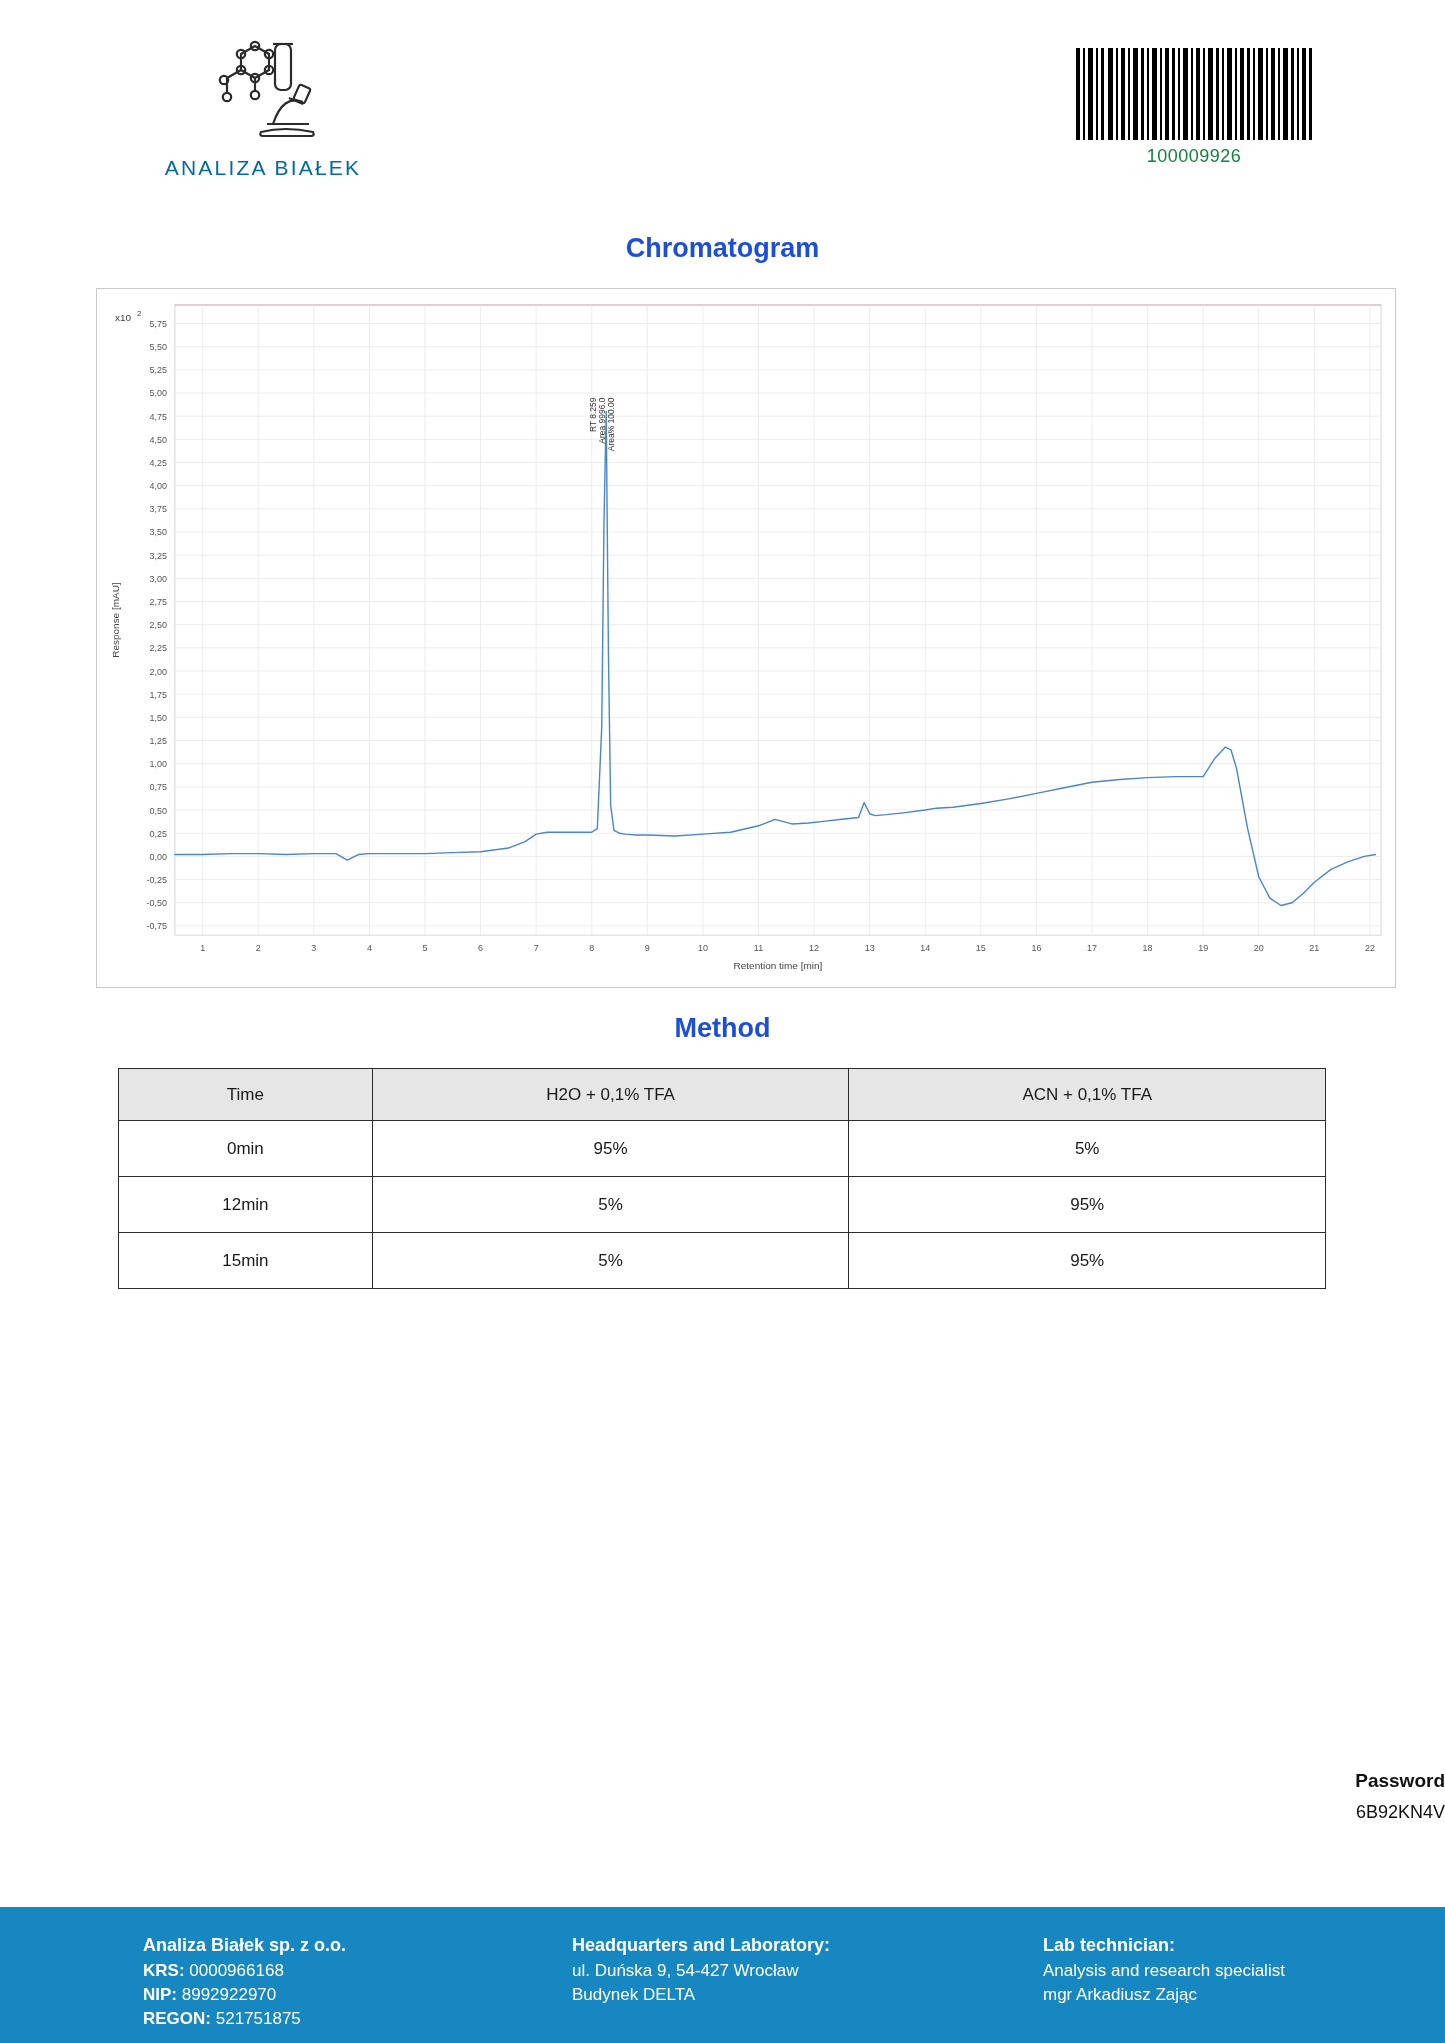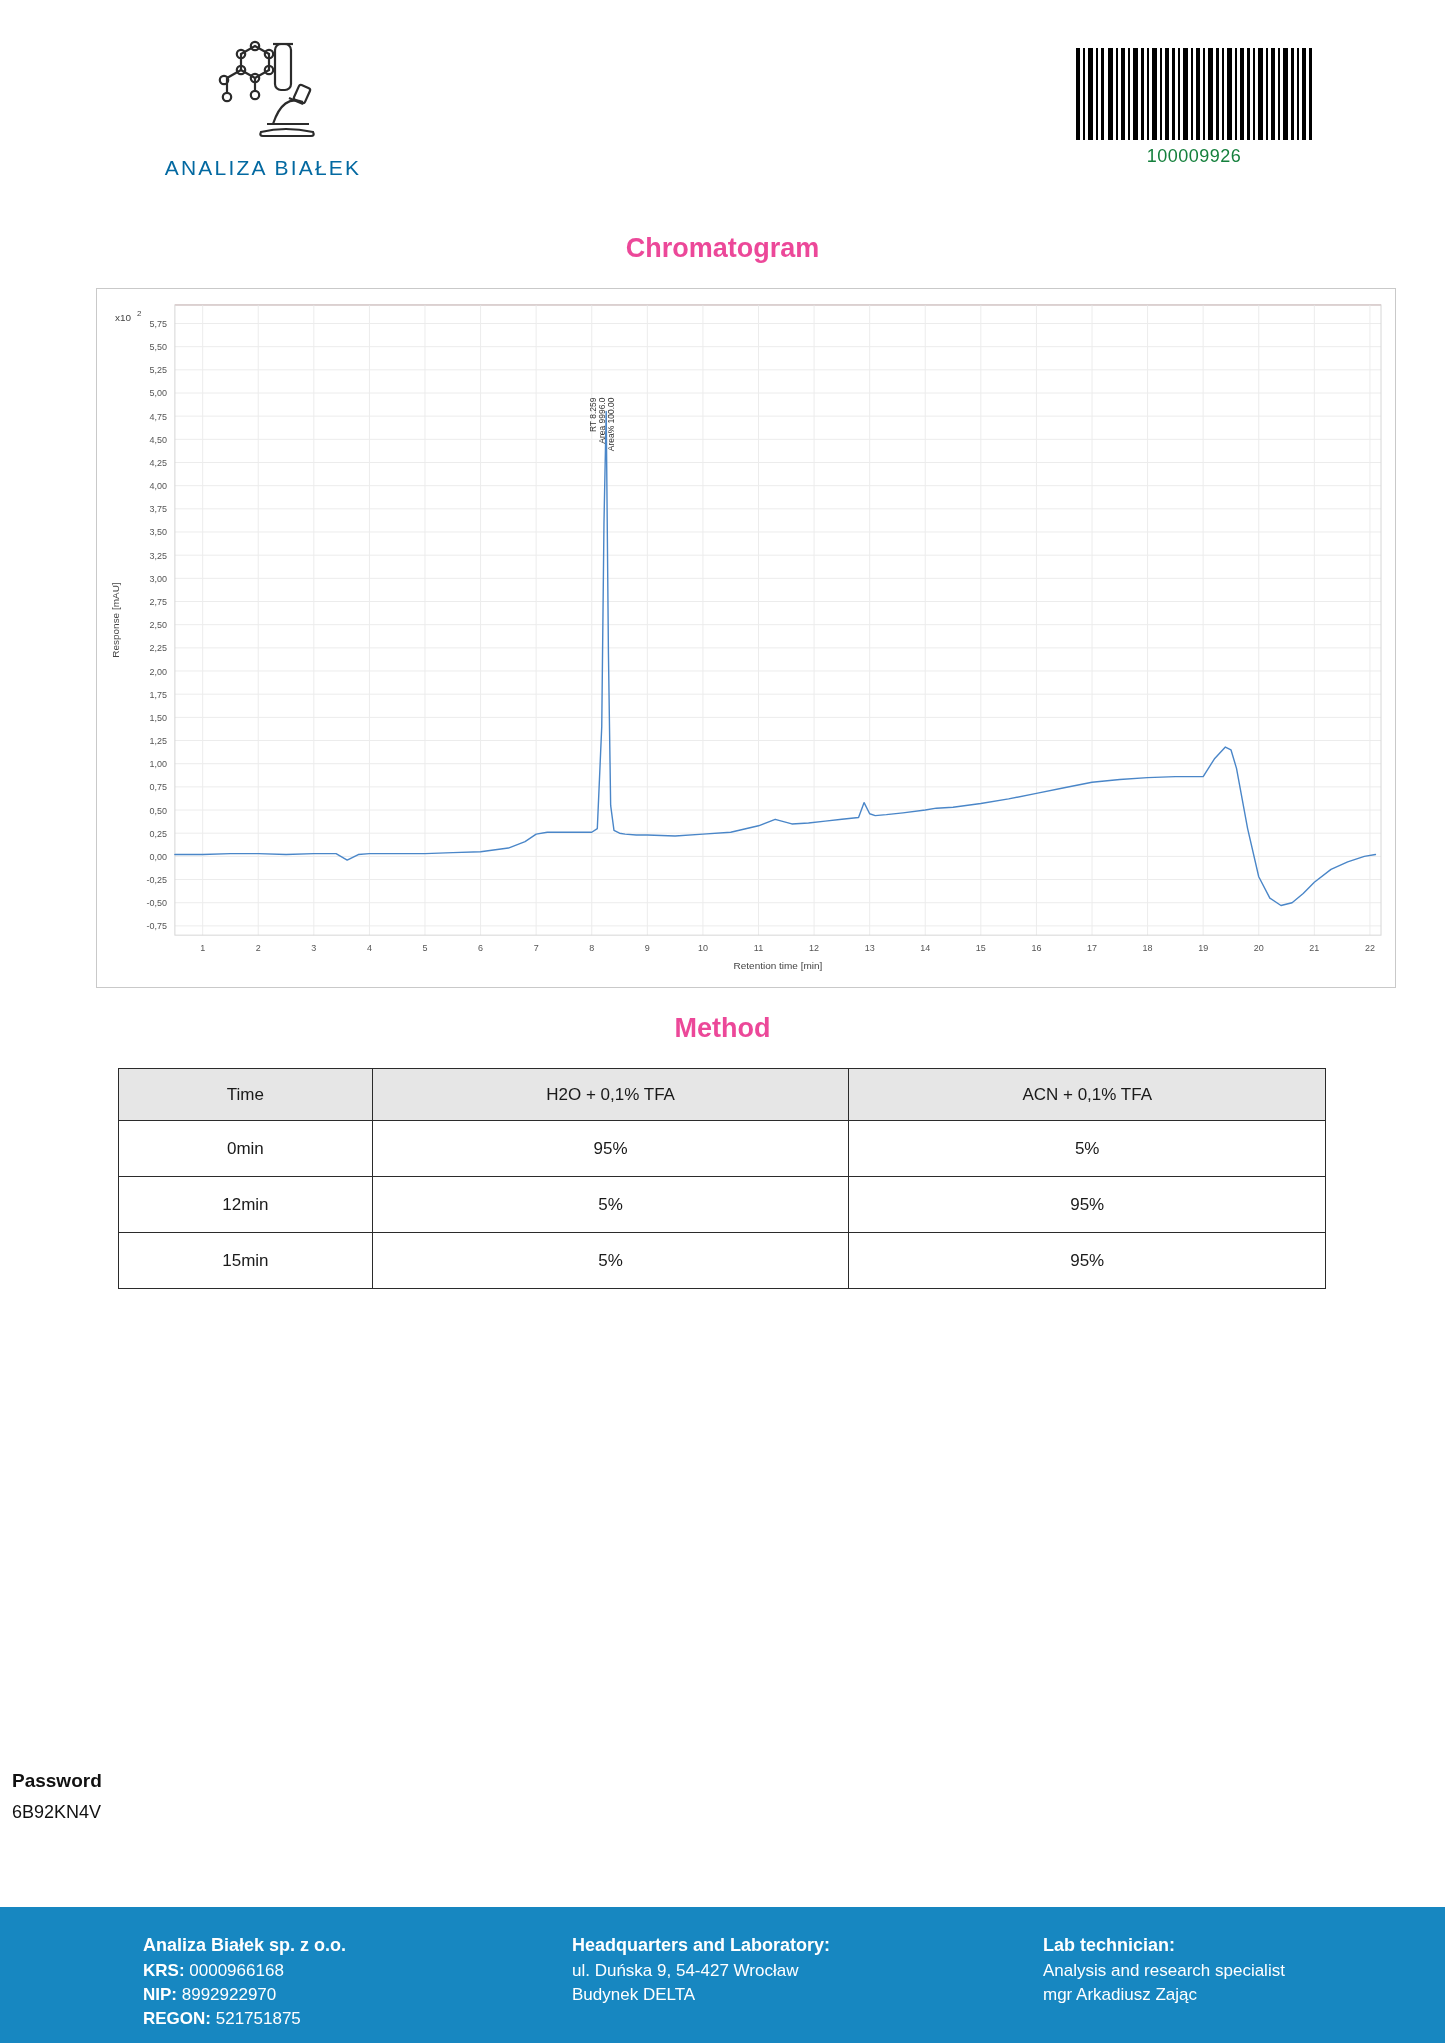--- a/index.html
+++ b/index.html
@@ -53,21 +53,21 @@
     color: #15803d;
     margin-top: 6px;
     letter-spacing: 0.5px;
   }
 
   
   .section-title {
     text-align: center;
     font-size: 27px;
     font-weight: bold;
-    color: #ec4899;
+    color: #1d4ed8;
   }
   #chromatogram-title { position: absolute; top: 233px; left: 0; right: 0; }
   #method-title { position: absolute; top: 1013px; left: 0; right: 0; }
 
   
   .chart-wrap {
     position: absolute;
     top: 288px;
     left: 96px;
     width: 1300px;
@@ -101,21 +101,21 @@
   .method-table tbody td { height: 56px; }
   .col-time { width: 254px; }
   .col-a { width: 477px; }
   .col-b { width: 477px; }
 
   
   .password-block {
     position: absolute;
     top: 1770px;
     left: 0; right: 0;
-    text-align: left;
+    text-align: right;
     padding-left: 12px;
   }
   .password-label { font-size: 19px; font-weight: bold; color: #111; }
   .password-value { font-size: 18px; color: #111; margin-top: 10px; }
 
   
   .footer {
     position: absolute;
     left: 0; right: 0; bottom: 0;
     height: 136px;

